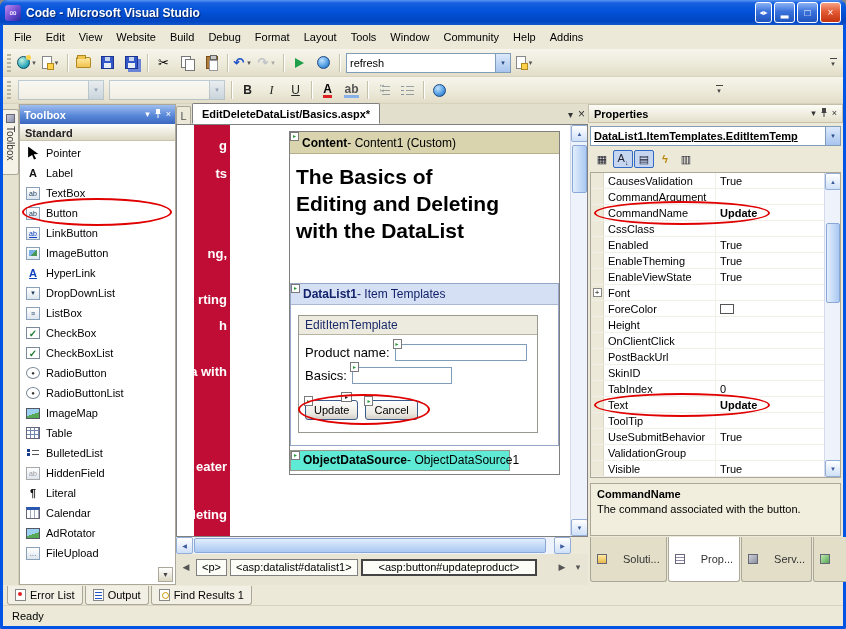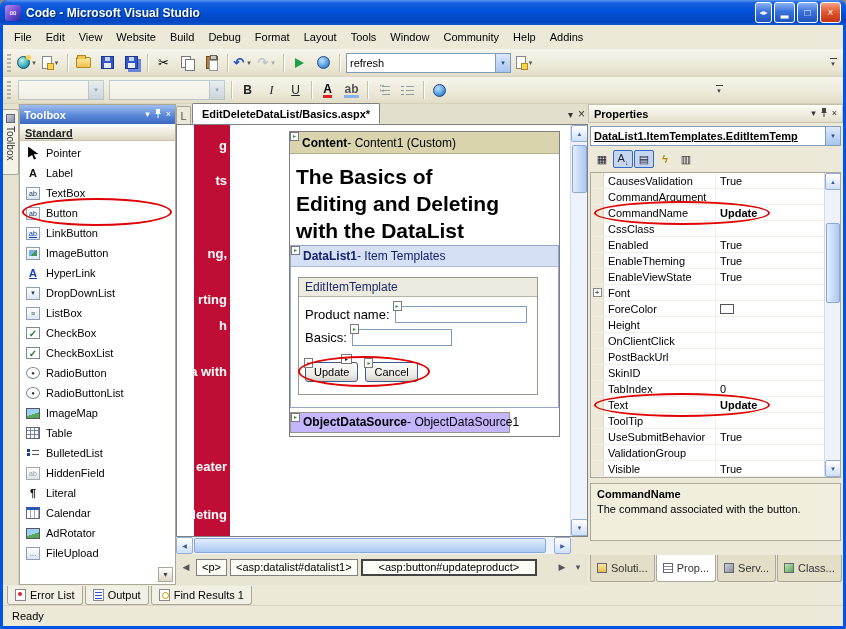--- a/index.html
+++ b/index.html
@@ -82,21 +82,21 @@
   .vtab .vt-txt { writing-mode:vertical-rl; font-size:10px; color:#333; }
 
   
   .toolbox { position:absolute; left:16px; top:0; width:157px; height:100%; background:#fff; border:1px solid #aca899; display:flex; flex-direction:column; }
   .tbx-header { height:19px; flex:0 0 19px; display:flex; align-items:center; padding:0 4px; color:#fff;
     background:linear-gradient(180deg,#a0bef0,#5a88d8 55%,#3a68c0); }
   .tbx-header .hdr-title { flex:1; font-weight:bold; }
   .hdr-ics { display:flex; align-items:center; gap:4px; }
   .hdr-ic { font-size:9px; line-height:1; cursor:default; }
   .tbx-cat { height:17px; flex:0 0 17px; display:flex; align-items:center; padding:0 5px; font-weight:bold; color:#222;
-    background:linear-gradient(#fdfdfa,#dcd8c2); border-top:1px solid #fff; border-bottom:1px solid #c8c3ac;text-decoration:underline; }
+    background:linear-gradient(#fdfdfa,#dcd8c2); border-top:1px solid #fff; border-bottom:1px solid #c8c3ac; }
   .tbx-list { flex:1; position:relative; padding-top:2px; overflow:hidden; }
   .tbx-item { height:20px; display:flex; align-items:center; gap:6px; padding-left:6px; cursor:default; }
   .tbx-lb { white-space:nowrap; }
   .tbx-ic { width:14px; height:14px; flex:0 0 14px; display:flex; align-items:center; justify-content:center; font-size:7px; }
   .k-arrow { width:10px; height:13px; background:#000; clip-path:polygon(15% 0,88% 58%,55% 60%,72% 95%,57% 100%,44% 66%,15% 84%); }
   .k-plain { font-size:11px; font-weight:bold; color:#111; }
   .k-link { font-size:11px; font-weight:bold; color:#1040c0; text-decoration:underline; }
   .k-box,.k-linkbox,.k-graybox { border:1px solid #8aa0b8; background:linear-gradient(#fff,#dde5ee); color:#1a3a5a; width:14px; height:13px; display:flex; align-items:center; justify-content:center; }
   .k-linkbox { color:#1040c0; text-decoration:underline; }
   .k-graybox { color:#999; border-color:#a8a8a8; }
@@ -124,36 +124,36 @@
   .design { position:absolute; left:0; top:21px; width:412px; height:412px; background:#fff; border:1px solid #808080; border-top:none; overflow:hidden; }
 
   .red-col { position:absolute; left:17px; top:0; width:36px; height:100%; background:#c00d35; }
   .frag { position:absolute; right:3px; color:#fff; font-weight:bold; font-size:13px; white-space:nowrap; }
 
   .content-box { position:absolute; left:112px; top:6px; width:271px; border:1px solid #808080; background:#fff; padding-bottom:3px; }
   .region-glyph { position:absolute; left:0; top:0; width:9px; height:9px; background:#fff; border:1px solid #7a7a7a; color:#2a9a3a; font-size:6px; line-height:7px; text-align:center; }
   .cb-header { position:relative; height:22px; background:#d9d4ae; border-bottom:1px solid #b6b08a; display:flex; align-items:center; padding:0 12px; font-size:12px; }
   .cb-header .b { font-weight:bold; }
   .cb-heading { width:218px; padding:10px 6px 0 6px; font-size:21px; font-weight:bold; line-height:1.28; color:#000; }
-  .dl-box { border:1px solid #96a6c6; }
+  .dl-box { margin-top:38px; border:1px solid #96a6c6; }
   .dl-header { position:relative; height:21px; background:#d6e0f4; border-bottom:1px solid #aab8d4; display:flex; align-items:center; padding:0 12px; color:#13236b; font-size:12px; }
   .dl-header .b { font-weight:bold; }
   .dl-body { padding:10px 6px 12px 6px; background:#fff; }
   .eit-box { border:1px solid #98988e; width:240px; margin-left:1px; }
   .eit-header { height:19px; background:#edeadf; border-bottom:1px solid #b8b4a4; display:flex; align-items:center; padding:0 6px; color:#1a2a6b; font-size:12px; }
   .eit-body { padding:9px 6px 12px 6px; }
   .fld-row { display:flex; align-items:center; gap:5px; margin-bottom:6px; font-size:13px; }
   .inp-wrap { position:relative; display:inline-flex; }
   .ctl-glyph { position:absolute; left:-2px; top:-5px; width:9px; height:10px; background:#fff; border:1px solid #7a7a7a; color:#2a9a3a; font-size:6px; line-height:8px; text-align:center; z-index:2; }
   .aspx-input { height:17px; border:1px solid #7f9db9; font-family:"Liberation Sans",sans-serif; font-size:11px; padding:0 2px; }
   .btn-row { position:relative; margin-top:16px; display:flex; gap:7px; }
   .xp-btn { position:relative; min-width:52px; height:20px; padding:0 8px; border:1px solid #3c5a8c; border-radius:3px;
     background:linear-gradient(#fefefe,#ece9e2 70%,#d2cfc8); font-size:11px; display:flex; align-items:center; justify-content:center; cursor:default; }
   .smart-tag { position:absolute; top:-8px; left:36px; width:11px; height:10px; background:#fff; border:1px solid #777; color:#222; font-size:6px; line-height:8px; text-align:center; z-index:3; }
-  .ods-bar { position:relative; margin-top:4px; width:220px; height:21px; background:#c4b5fd; border:1px solid #9a968a; display:flex; align-items:center; padding:0 12px; font-size:12px; white-space:nowrap; }
+  .ods-bar { position:relative; margin-top:4px; width:220px; height:21px; background:#5eead4; border:1px solid #9a968a; display:flex; align-items:center; padding:0 12px; font-size:12px; white-space:nowrap; }
   .ods-bar .b { font-weight:bold; }
 
   
   .vscroll { position:absolute; right:0; top:0; width:17px; height:100%; background:#eef2fb; border-left:1px solid #d4daea; }
   .hscroll { position:absolute; left:0; top:433px; width:412px; height:17px; background:#eef2fb; display:flex; }
   .xp-sb-btn { width:17px; height:17px; flex:0 0 17px; background:linear-gradient(#fff,#cfe0f8); border:1px solid #93aed6; border-radius:2px; color:#3a5a9c; font-size:6px; display:flex; align-items:center; justify-content:center; }
   .vscroll .xp-sb-btn { position:absolute; left:0; }
   .vscroll .up { top:0; } .vscroll .down { bottom:0; }
   .xp-thumb-v { position:absolute; left:1px; width:15px; background:linear-gradient(90deg,#e2eefc,#aac8f2); border:1px solid #89a8d8; border-radius:2px; }
   .xp-thumb-h { height:15px; margin-top:1px; background:linear-gradient(#e2eefc,#aac8f2); border:1px solid #89a8d8; border-radius:2px; }
@@ -186,21 +186,21 @@
   .pname { width:112px; flex:0 0 112px; padding:2px 4px; border-right:1px solid #f0efe8; white-space:nowrap; overflow:hidden; }
   .pval { flex:1; padding:2px 4px; display:flex; align-items:center; gap:3px; white-space:nowrap; overflow:hidden; }
   .pval.bold { font-weight:bold; }
   .swatch { width:14px; height:10px; border:1px solid #555; background:#fff; flex:0 0 14px; }
   .pgrid-scroll { position:absolute; right:0; top:0; width:16px; height:100%; background:#eef2fb; border-left:1px solid #d4daea; }
   .pgrid-scroll .xp-sb-btn { position:absolute; left:0; width:16px; }
   .pgrid-scroll .up { top:0; } .pgrid-scroll .down { bottom:0; }
   .pdesc { margin:5px 2px 0 2px; height:58px; border:1px solid #aca899; background:#f1eedd; padding:4px 6px; }
   .pdesc-title { font-weight:bold; margin-bottom:3px; }
   .props-tabs { margin-top:auto; display:flex; gap:1px; padding:1px 2px 3px 2px; }
-  .ptab { display:flex; align-items:center; gap:4px; border:1px solid #aca899; border-top:none; background:#e2dec8; padding:7px 6px; border-radius:0 0 3px 3px; color:#333; cursor:default; white-space:nowrap; }
+  .ptab { display:flex; align-items:center; gap:16px; border:1px solid #aca899; border-top:none; background:#e2dec8; padding:16px 6px; border-radius:0 0 3px 3px; color:#333; cursor:default; white-space:nowrap; }
   .ptab.active { background:#fff; }
   .pt-ic { width:10px; height:10px; flex:0 0 10px; border:1px solid #667; }
   .ic-sol { background:linear-gradient(#ffe9a0,#eab94a); }
   .ic-prop { background:repeating-linear-gradient(0deg,#fff 0 2px,#88a 2px 3px); }
   .ic-serv { background:linear-gradient(135deg,#d0d0d8,#8890a0); }
   .ic-class { background:linear-gradient(135deg,#bce8b0,#58a858); }
 
   
   .btabs { position:absolute; top:560px; left:0; right:0; height:20px; background:#ece9d8; display:flex; gap:2px; padding:1px 4px 0 4px; }
   .btab { display:flex; align-items:center; gap:4px; border:1px solid #aca899; border-top:none; background:#f2f0e4; padding:2px 7px; border-radius:0 0 3px 3px; cursor:default; white-space:nowrap; }
@@ -466,21 +466,21 @@
           <div class="tab-active">EditDeleteDataList/Basics.aspx*</div>
           <div class="doc-tab-btns">
             <span>▾</span>
             <span style="font-size:12px;">×</span>
           </div>
         </div>
 
         <div class="design">
           <div class="red-col">
               <div class="frag" style="top: 13px;">g</div>
-              <div class="frag" style="top: 48px;">ts</div>
+              <div class="frag" style="top: 41px;">ts</div>
               <div class="frag" style="top: 121px;">ng,</div>
               <div class="frag" style="top: 167px;">rting</div>
               <div class="frag" style="top: 193px;">h</div>
               <div class="frag" style="top: 239px;">a with</div>
               <div class="frag" style="top: 334px;">eater</div>
               <div class="frag" style="top: 382px;">leting</div>
             </div>
 
           <div class="content-box">
             <div class="cb-header">

